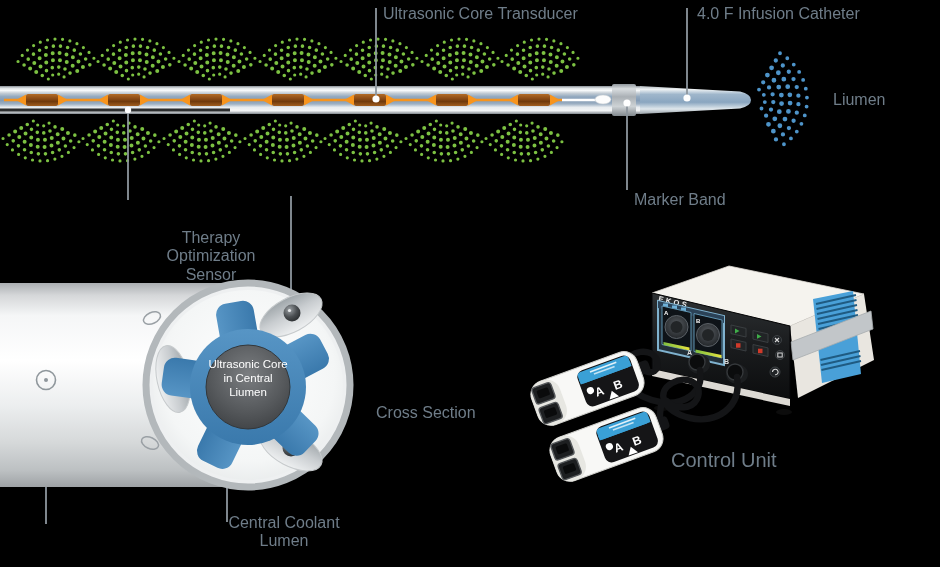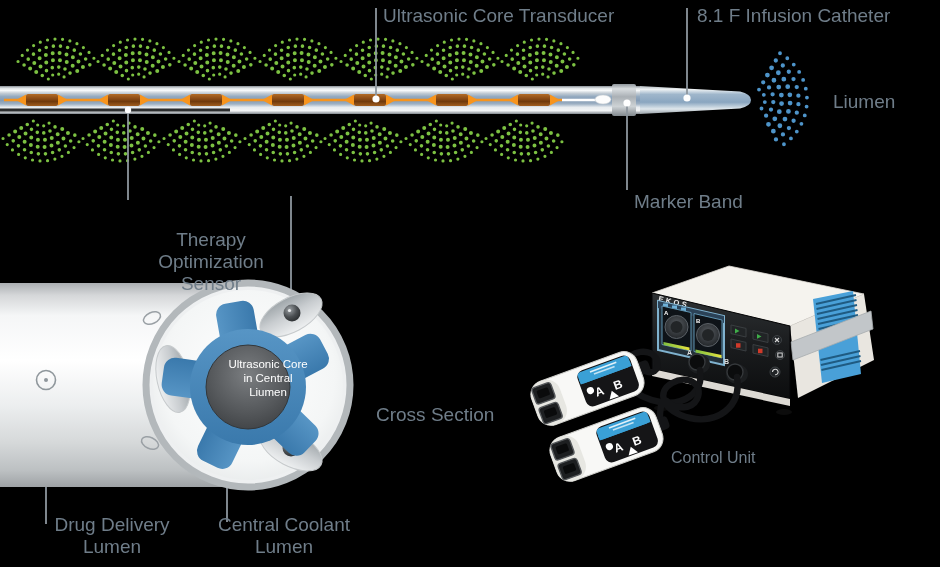--- a/index.html
+++ b/index.html
@@ -1,31 +1,31 @@
 <!DOCTYPE html>
 <html><head>
 <meta charset="utf-8">
 <style>
   html,body{margin:0;padding:0;background:#000;}
   .stage{position:relative;width:940px;height:567px;background:#000;overflow:hidden;
          font-family:"Liberation Sans",sans-serif;}
   .stage svg{position:absolute;left:0;top:0;}
-  .lbl{position:absolute;color:#6f7d89;font-size:19px;line-height:1.15;white-space:nowrap;}
+  .lbl{position:absolute;color:#6f7d89;font-size:16px;line-height:1.15;white-space:nowrap;}
   .lbl.wrap{white-space:normal;text-align:center;}
   .lbl-transducer{left:383px;top:5px;}
   .lbl-catheter{left:697px;top:5px;}
   .lbl-coolant{left:833px;top:91px;}
   .lbl-marker{left:634px;top:191px;}
   .lbl-therapy{left:148px;top:193px;width:126px;margin-top:36px;}
   .lbl-cross{left:376px;top:368px;margin-top:36px;}
   .lbl-drug{left:50px;top:514px;width:124px;}
   .lbl-central{left:216px;top:514px;width:136px;}
-  .lbl-control{left:671px;top:449px;font-size:16px;}
+  .lbl-control{left:671px;top:449px;font-size:20px;}
   .lbl-core{left:208px;top:357px;width:80px;font-size:11.5px;color:#ffffff;
-            text-align:center;line-height:1.22;white-space:normal;padding-left:20px;}
+            text-align:center;line-height:1.22;white-space:normal;}
 </style>
 </head>
 <body>
 
 <div class="stage">
 
 <svg width="940" height="567" viewBox="0 0 940 567">
   <defs>
     <linearGradient id="gShaft" x1="0" y1="0" x2="0" y2="1">
       <stop offset="0" stop-color="#878e94"></stop>
@@ -330,23 +330,22 @@
 
   <g>
     <use href="#remote" transform="translate(527,386) rotate(-20)"></use>
   </g>
   <g>
     <use href="#remote" transform="translate(546,442) rotate(-20)"></use>
   </g>
 </svg>
 
 <div class="lbl lbl-transducer">Ultrasonic Core Transducer</div>
-<div class="lbl lbl-catheter">8.1 F Infusion Catheter</div>
+<div class="lbl lbl-catheter">4.0 F Infusion Catheter</div>
 <div class="lbl lbl-coolant">Liumen</div>
 <div class="lbl lbl-marker">Marker Band</div>
 <div class="lbl wrap lbl-therapy">Therapy Optimization Sensor</div>
 <div class="lbl lbl-cross">Cross Section</div>
-<div class="lbl wrap lbl-drug">Drug Delivery Lumen</div>
 <div class="lbl wrap lbl-central">Central Coolant Lumen</div>
 <div class="lbl lbl-control">Control Unit</div>
 <div class="lbl lbl-core">Ultrasonic Core in Central Liumen</div>
 
 </div>
 
 </body></html>

